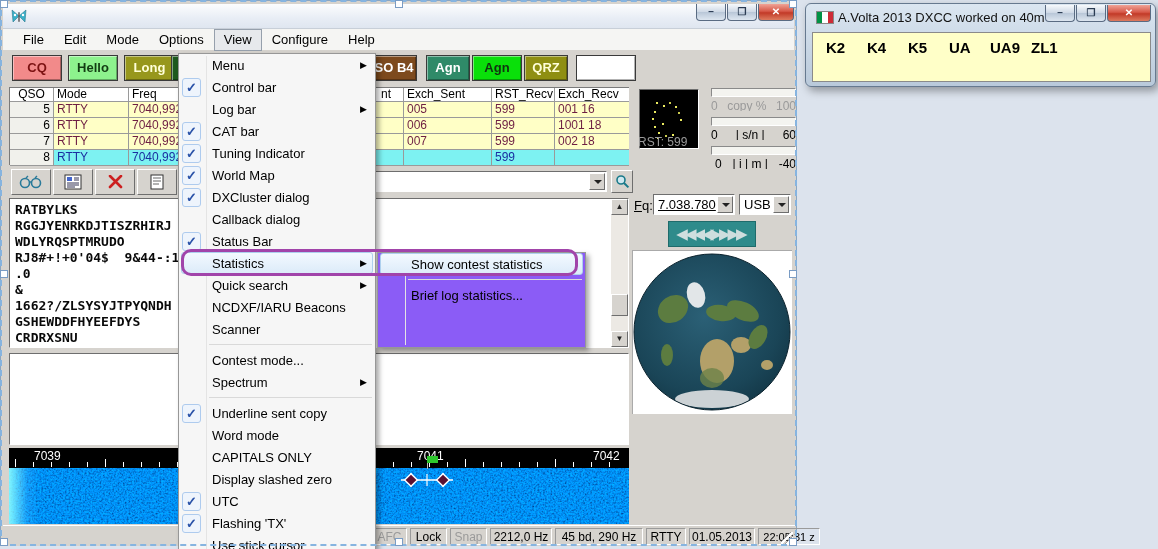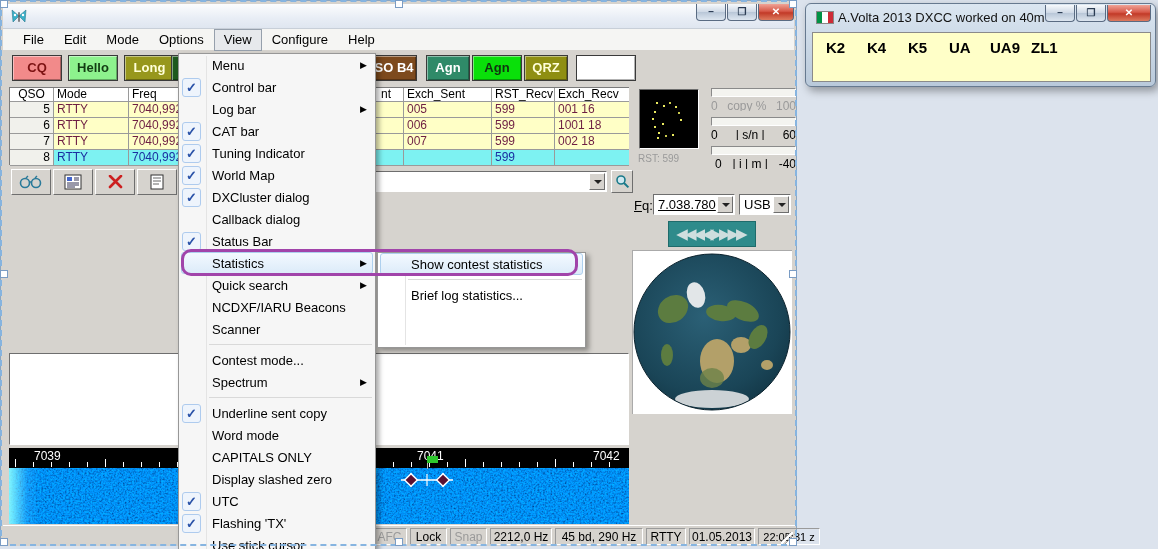--- a/index.html
+++ b/index.html
@@ -86,21 +86,21 @@
   .sb-cell:nth-child(7){left:686px;width:66px;} .sb-cell:nth-child(8){left:755px;width:62px;font-size:11px;}
   #grip { position:absolute; right:3px; top:6px; width:12px; height:12px;
     background:linear-gradient(135deg, transparent 40%, #9a9a9a 40%, #9a9a9a 45%, #fff 45%, #fff 55%, transparent 55%, transparent 65%, #9a9a9a 65%, #9a9a9a 70%, #fff 70%, #fff 80%, transparent 80%); }
 
   
   #scope { position:absolute; left:638px; top:88px; width:60px; height:60px; background:#000; border:1px solid; border-color:#6e6e6e #fff #fff #6e6e6e; }
   #scope-dots { position:absolute; left:16px; top:12px; width:2px; height:2px; background:#eaea60;
     box-shadow:7px 3px #eaea60, 13px 0 #caca50, 19px 4px #eaea60, -2px 9px #eaea60, 22px 10px #caca50,
       -4px 16px #eaea60, 24px 17px #eaea60, -2px 24px #eaea60, 2px 30px #eaea60, 9px 33px #caca50,
       16px 32px #eaea60, 6px 21px #eaea60, 1px 35px #eaea60; }
-  #rst-label { position:absolute; left:637px; top:152px; color:#9a9a9a; font-size:10px; }
+  #rst-label { position:absolute; left:637px; top:134px; color:#9a9a9a; font-size:12px; }
   .meter-bar { position:absolute; left:710px; width:85px; height:9px; background:#f4f4f0; border:1px solid; border-color:#8a8a8a #fff #fff #8a8a8a; }
   .meter-lbl { position:absolute; left:710px; width:85px; height:12px; font-size:12px; display:flex; justify-content:space-between; white-space:nowrap; overflow:hidden; color:#000; }
   .meter-lbl.dim { color:#9a9a9a; }
   #fq-label { position:absolute; left:633px; top:197px; }
   #fq-label::first-letter { text-decoration:underline; }
   .combo { position:absolute; top:193px; height:21px; background:#fff; border:1px solid; border-color:#6e6e6e #fff #fff #6e6e6e; font-size:13px; line-height:19px; padding-left:4px; }
   #fq-combo { left:652px; width:82px;text-decoration:underline; } #mode-combo { left:738px; width:52px; }
   #nav-arrows { position:absolute; left:667px; top:220px; width:88px; height:26px; background:#2e8b8b; border:1px solid #1e6b6b; display:flex; align-items:center; justify-content:center; gap:0; color:#cfdede; font-size:15px; letter-spacing:-3px; padding-right:3px; }
   #globe-panel { position:absolute; left:631px; top:249px; width:160px; height:164px; background:#fff; border-left:1px solid #aaa; border-top:1px solid #aaa; }
 
@@ -112,21 +112,21 @@
   .mi.checked .chk { visibility:visible; }
   .mi .mlabel { margin-left:11px; white-space:nowrap; color:#000; }
   .mi .arr { visibility:hidden; position:absolute; right:8px; font-size:9px; color:#000; }
   .mi.arrow .arr { visibility:visible; }
   .mi.sep { height:9px; }
   .mi.sep::after { content:''; position:absolute; left:30px; right:3px; top:4px; border-top:1px solid #d9d9d9; }
   .mi.hot::before { content:''; position:absolute; left:2px; right:2px; top:0; bottom:0; border:1px solid #aed0ee; border-radius:3px; background:linear-gradient(#f3f9ff,#dcebf9); }
   .mi > * { position:relative; }
 
   
-  #stats-submenu { position:absolute; left:376px; top:251px; width:209px; height:96px; background:#ffffff; border:1px solid #979797; box-shadow:3px 3px 5px rgba(0,0,0,.35); z-index:110; }
+  #stats-submenu { position:absolute; left:376px; top:251px; width:209px; height:96px; background:#8b5cf6; border:1px solid #979797; box-shadow:3px 3px 5px rgba(0,0,0,.35); z-index:110; }
   #stats-submenu::before { content:''; position:absolute; left:27px; top:2px; bottom:2px; border-left:1px solid #e4e4e4; }
 
   
   #annotation { position:absolute; left:180px; top:248px; width:397px; height:27px; border:3px solid #a144aa; border-radius:10px; z-index:200; }
 
   
   #selection { position:absolute; left:0; top:0; width:797px; height:546px; border:2px dashed #86b4e0; z-index:300; pointer-events:none; }
   .handle { position:absolute; width:8px; height:8px; background:#fff; border:1px solid #7a9cc4; z-index:310; pointer-events:none; }
 
   
@@ -219,20 +219,36 @@
   <div id="call-combo" title="">
     <span class="cbtn"></span>
   </div>
   <div id="search-btn">
     <svg width="15" height="15" viewBox="0 0 15 15" style="margin:3px auto 0">
       <circle cx="6" cy="6" r="4" fill="#cfe8f0" stroke="#1a7a8a" stroke-width="1.6"></circle>
       <path d="M9 9 L13.4 13.4" stroke="#1a7a8a" stroke-width="2"></path>
     </svg>
   </div>
 
+  <div id="rx-area">
+    <div id="rx-text">RATBYLKS
+RGGJYENRKDJTISZRHIRJ
+WDLYRQSPTMRUDO
+RJ8#+!+0'04$  9&amp;44-:1
+.0
+&amp;
+1662?/ZLSYSYJTPYQNDH
+GSHEWDDFHYEEFDYS
+CRDRXSNU</div>
+    <div id="rx-scroll">
+      <div class="sbtn" style="top:0">▲</div>
+      <div id="rx-thumb"></div>
+      <div class="sbtn" style="bottom:0">▼</div>
+    </div>
+  </div>
 
   <div id="tx-area"></div>
 
   <div id="waterfall">
     <div id="wf-scale">
       <span class="wf-label" style="left:25px">7039</span>
       <span class="wf-label" style="left:408px">7041</span>
       <span class="wf-label" style="left:584px">7042</span>
     <i class="tick major" style="left: 6px;"></i>
         <i class="tick" style="left: 24px;"></i>

